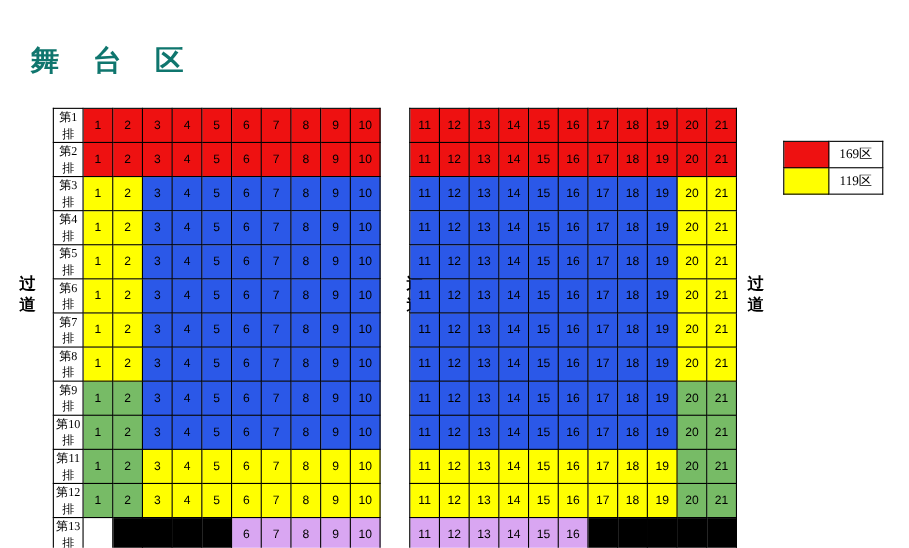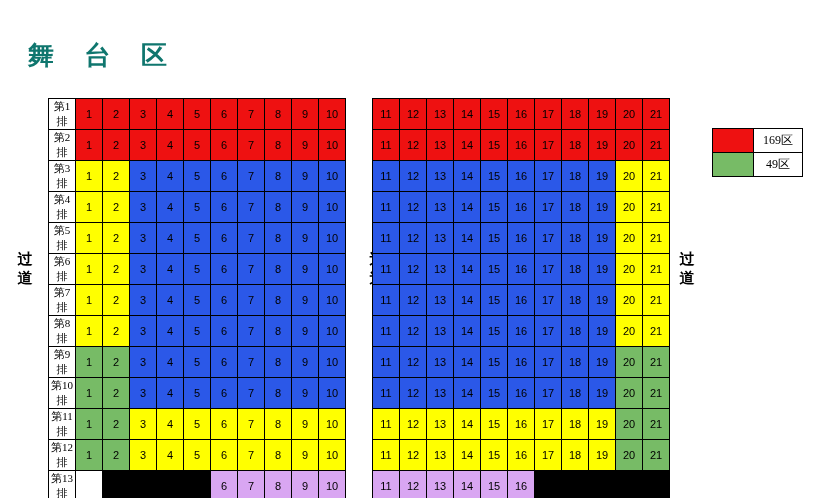--- a/index.html
+++ b/index.html
@@ -439,18 +439,18 @@
 </div>
 
 <div id="legend">
   <table>
     <tbody id="legend-rows">
         <tr>
           <td class="swatch" style="background: rgb(238, 17, 17);"></td>
           <td class="price">169区</td>
         </tr>
         <tr>
-          <td class="swatch" style="background: rgb(119, 187, 102);"></td>
-          <td class="price">49区</td>
+          <td class="swatch" style="background: rgb(255, 255, 0);"></td>
+          <td class="price">119区</td>
         </tr>
       </tbody>
   </table>
 </div>
 
 </body></html>

